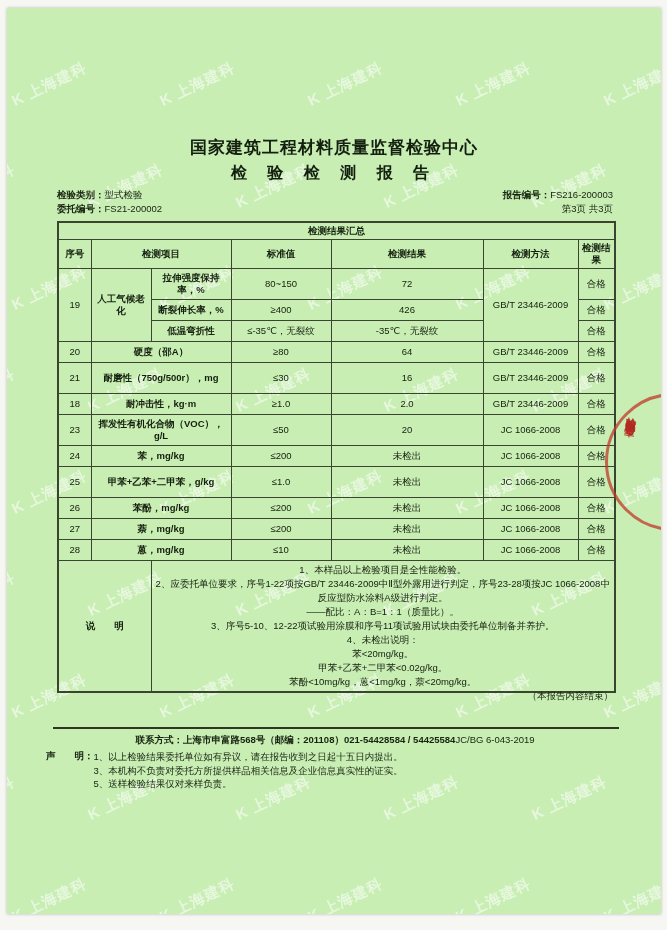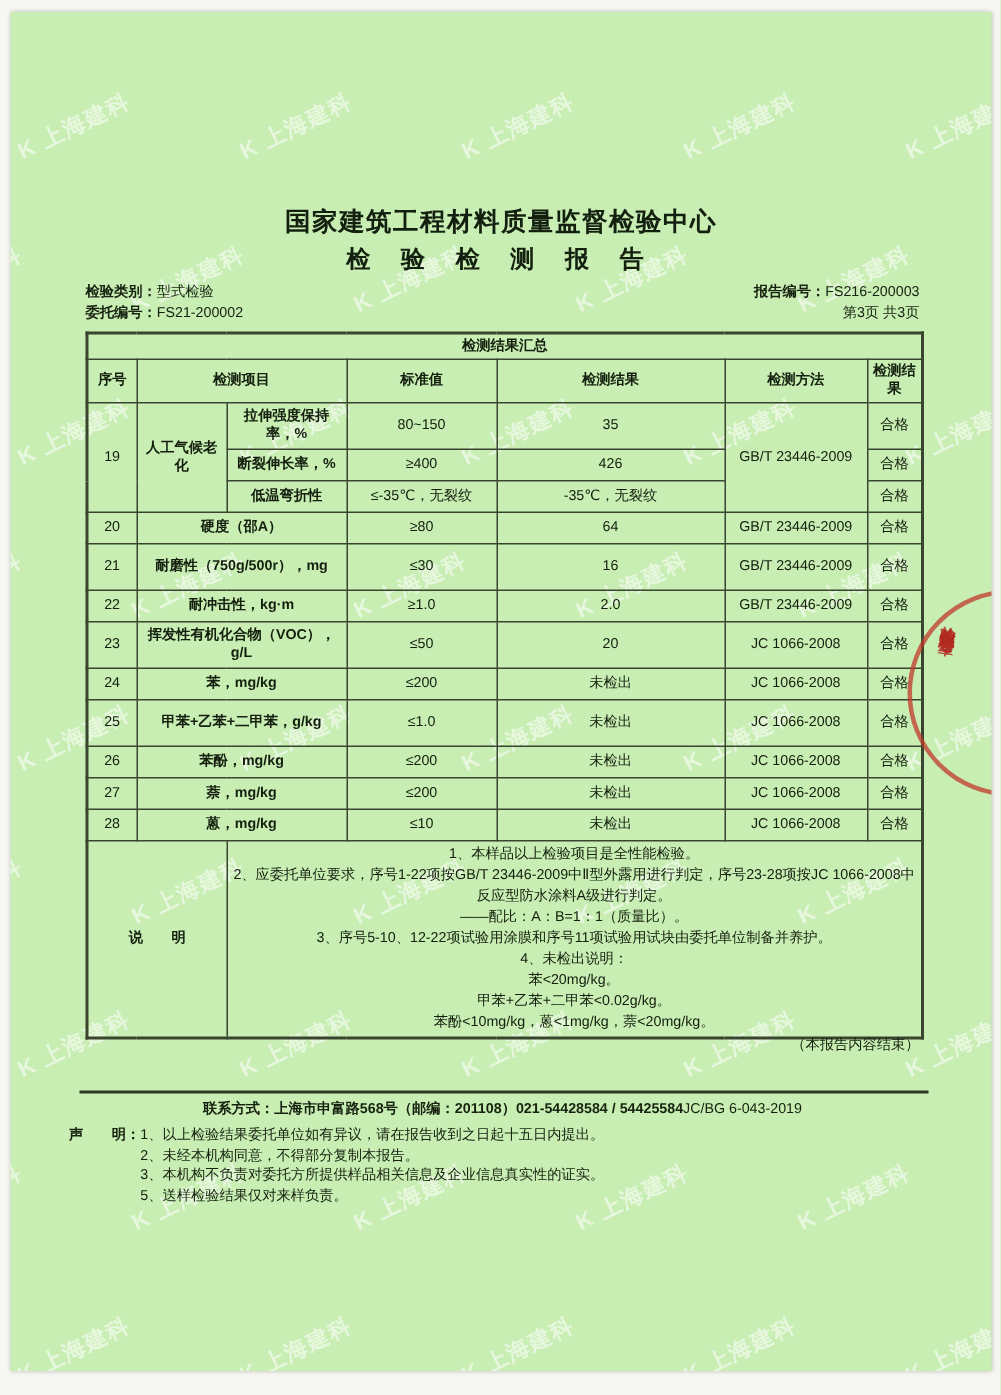--- a/index.html
+++ b/index.html
@@ -181,21 +181,21 @@
           <td>检测结果</td>
           <td>检测方法</td>
           <td>检测结果</td>
         </tr>
 
         <tr class="row-tall">
           <td class="cell-no" rowspan="3">19</td>
           <td class="cell-group" rowspan="3">人工气候老化</td>
           <td class="cell-item">拉伸强度保持率，%</td>
           <td>80~150</td>
-          <td>35</td>
+          <td>72</td>
           <td rowspan="3">GB/T 23446-2009</td>
           <td>合格</td>
         </tr>
         <tr class="row-std">
           <td class="cell-item">断裂伸长率，%</td>
           <td>≥400</td>
           <td>426</td>
           <td>合格</td>
         </tr>
         <tr class="row-std">
@@ -215,21 +215,21 @@
         </tr>
         <tr class="row-tall">
           <td class="cell-no">21</td>
           <td class="cell-item" colspan="2">耐磨性（750g/500r），mg</td>
           <td>≤30</td>
           <td>16</td>
           <td>GB/T 23446-2009</td>
           <td>合格</td>
         </tr>
         <tr class="row-std">
-          <td class="cell-no">22</td>
+          <td class="cell-no">18</td>
           <td class="cell-item" colspan="2">耐冲击性，kg·m</td>
           <td>≥1.0</td>
           <td>2.0</td>
           <td>GB/T 23446-2009</td>
           <td>合格</td>
         </tr>
         <tr class="row-tall">
           <td class="cell-no">23</td>
           <td class="cell-item" colspan="2">挥发性有机化合物（VOC），g/L</td>
           <td>≤50</td>
@@ -300,21 +300,20 @@
 
     <div class="contact-row">
       <span>联系方式：上海市申富路568号（邮编：201108）021-54428584 / 54425584</span>
       <span class="doc-code">JC/BG 6-043-2019</span>
     </div>
 
     <div class="declaration">
       <span class="decl-label">声　　明：</span>
       <span class="decl-items">
         <div>1、以上检验结果委托单位如有异议，请在报告收到之日起十五日内提出。</div>
-        <div>2、未经本机构同意，不得部分复制本报告。</div>
         <div>3、本机构不负责对委托方所提供样品相关信息及企业信息真实性的证实。</div>
         <div>5、送样检验结果仅对来样负责。</div>
       </span>
     </div>
 
     <div class="stamp">
       <div class="stamp-ring"></div>
       <div class="stamp-text">检验检测中心专用章</div>
     </div>
 

